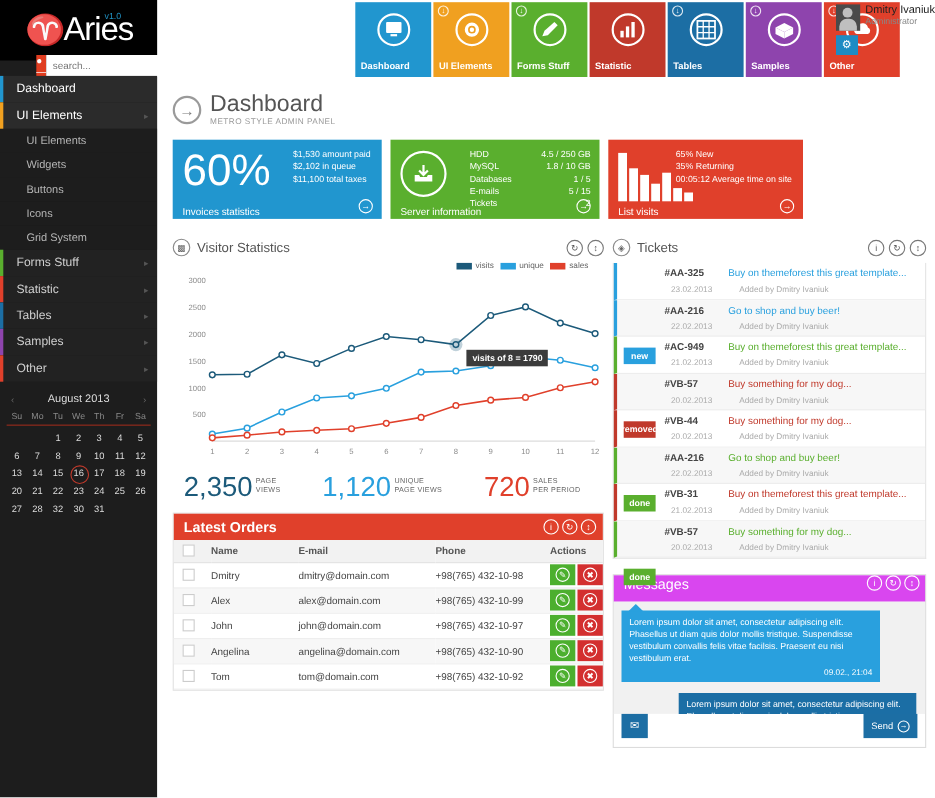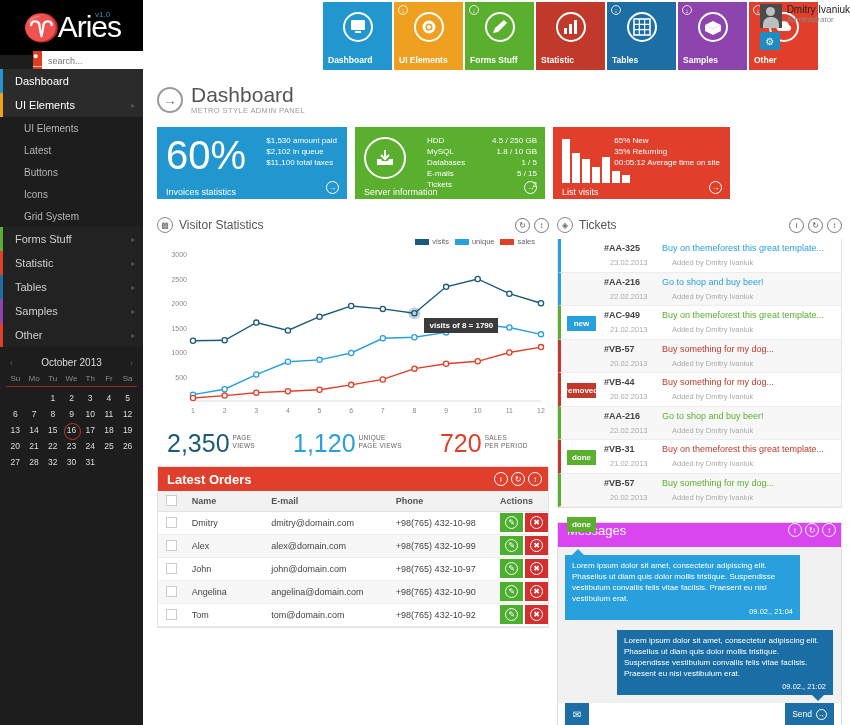--- a/index.html
+++ b/index.html
@@ -162,21 +162,21 @@
   .tk-id { width: 58px; font-size: 9px; font-weight: bold; color: #444; margin-left: 8px; }
   .tk-date { position: absolute; left: 49px; top: 19px; font-size: 7.5px; color: #aaa; }
   .tk-txt { font-size: 9px; }
   .tk-by { position: absolute; left: 111px; top: 19px; font-size: 7.5px; color: #aaa; }
 
   
   .msgs { margin-top: 14px; border: 1px solid #dcdcdc; }
   .msgs-head { background: #d946ef; color: #fff; height: 24px; display: flex;
     align-items: flex-start; padding: 0 5px 0 9px; }
   .msgs-title { font-size: 13px; }
-  .msgs-body { background: #f1f1f1; padding: 8px 7px 0 7px; height: 156px; overflow: hidden; }
+  .msgs-body { background: #f1f1f1; padding: 8px 7px 0 7px; height: 102px; overflow: hidden; }
   .bubble { color: #fff; font-size: 8px; line-height: 11px; padding: 5px 7px 3px 7px;
     position: relative; margin-bottom: 10px; }
   .bubble.in { background: #29a0de; width: 235px; }
   .bubble.out { background: #1b6ea5; width: 216px; margin-left: 52px; }
   .bub-time { text-align: right; font-size: 7.5px; margin-top: 2px; }
   .bubble.in::before { content: ""; position: absolute; left: 6px; top: -6px;
     border-left: 7px solid transparent; border-right: 7px solid transparent; border-bottom: 7px solid #29a0de; }
   .bubble.out::after { content: ""; position: absolute; right: 8px; bottom: -6px;
     border-left: 7px solid transparent; border-right: 7px solid transparent; border-top: 7px solid #1b6ea5; }
   .msg-input-row { display: flex; height: 22px; margin: 0 7px 8px 7px; }
@@ -213,21 +213,21 @@
       </div>
       <div class="nav-item top active" style="border-left-color:#f0a020">
         <span>UI Elements</span>
         <span class="caret">▸</span>
       </div>
       <div class="nav-sub-wrap">
         <div class="nav-sub">
             <span>UI Elements</span>
           </div>
         <div class="nav-sub">
-            <span>Latest</span>
+            <span>Widgets</span>
           </div>
         <div class="nav-sub">
             <span>Buttons</span>
           </div>
         <div class="nav-sub">
             <span>Icons</span>
           </div>
         <div class="nav-sub">
             <span>Grid System</span>
           </div>
@@ -250,21 +250,21 @@
       </div>
       <div class="nav-item top" style="border-left-color:#e0402b">
         <span>Other</span>
         <span class="caret">▸</span>
       </div>
     </nav>
 
     <div class="cal">
       <div class="cal-head">
         <span class="cal-arrow">‹</span>
-        <span>October 2013</span>
+        <span>August 2013</span>
         <span class="cal-arrow">›</span>
       </div>
       <div class="cal-grid" id="cal-grid">
           <div class="cal-dow">Su</div>
           <div class="cal-dow">Mo</div>
           <div class="cal-dow">Tu</div>
           <div class="cal-dow">We</div>
           <div class="cal-dow">Th</div>
           <div class="cal-dow">Fr</div>
           <div class="cal-dow">Sa</div>

